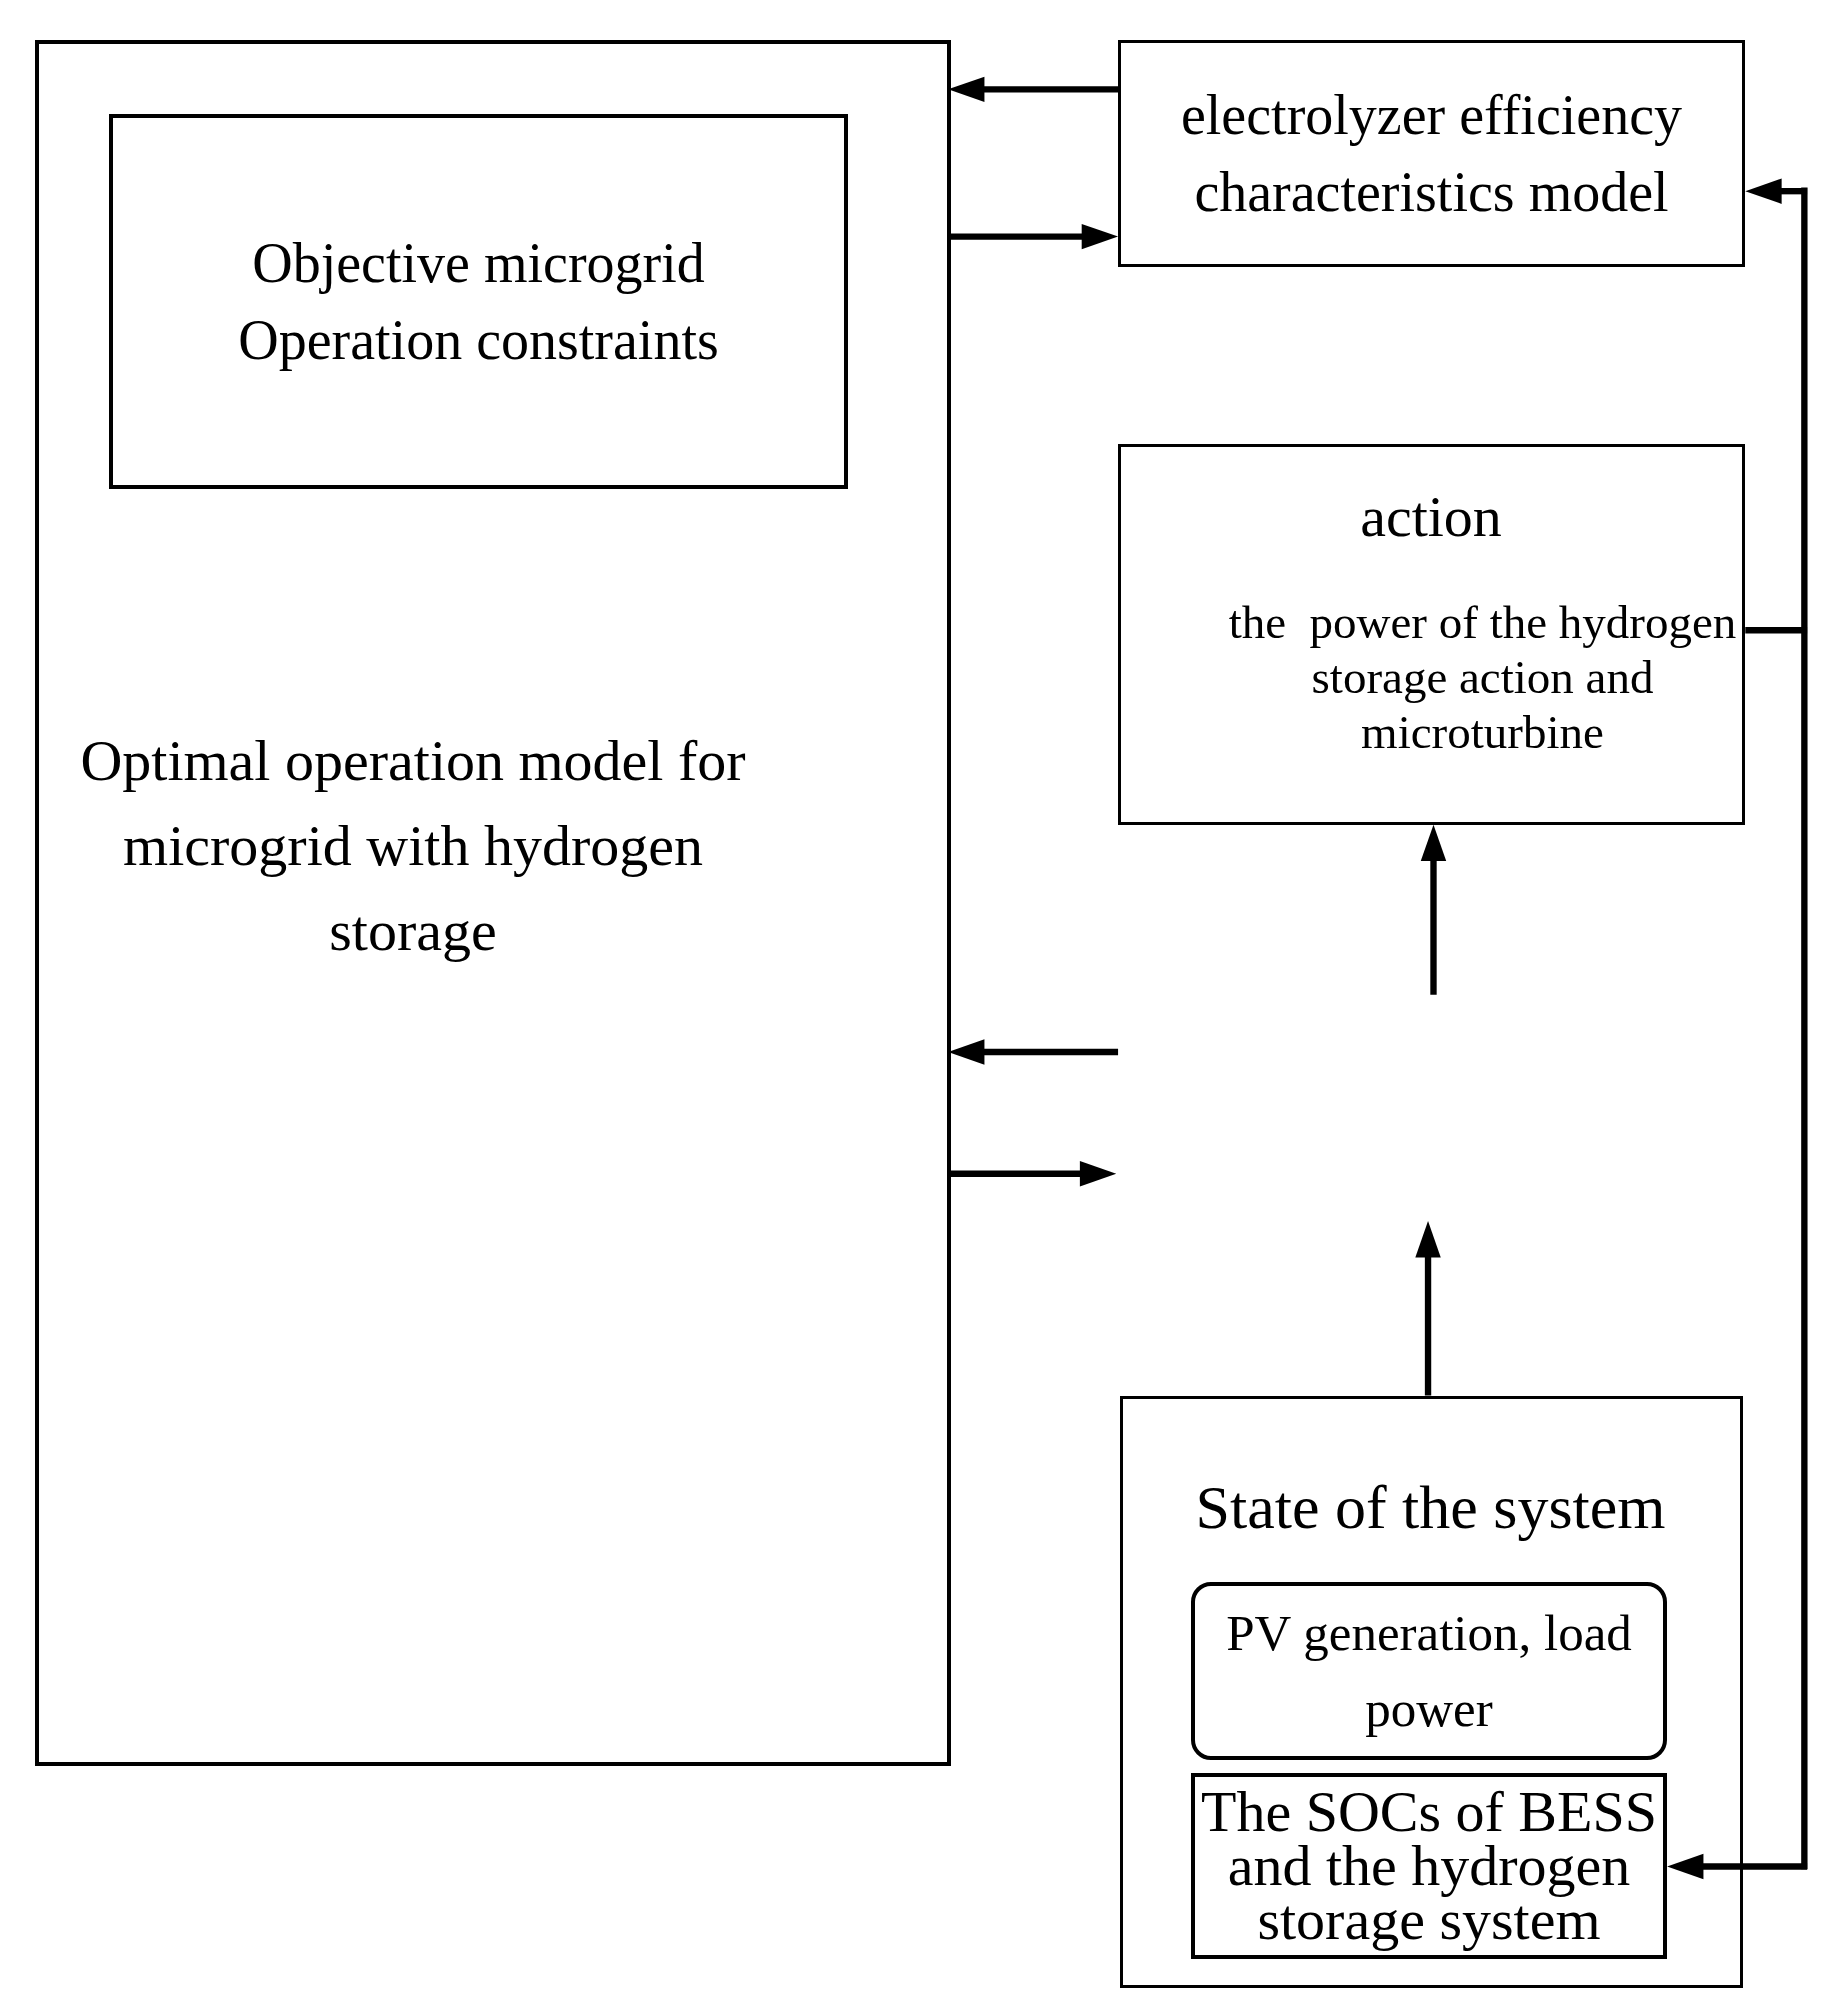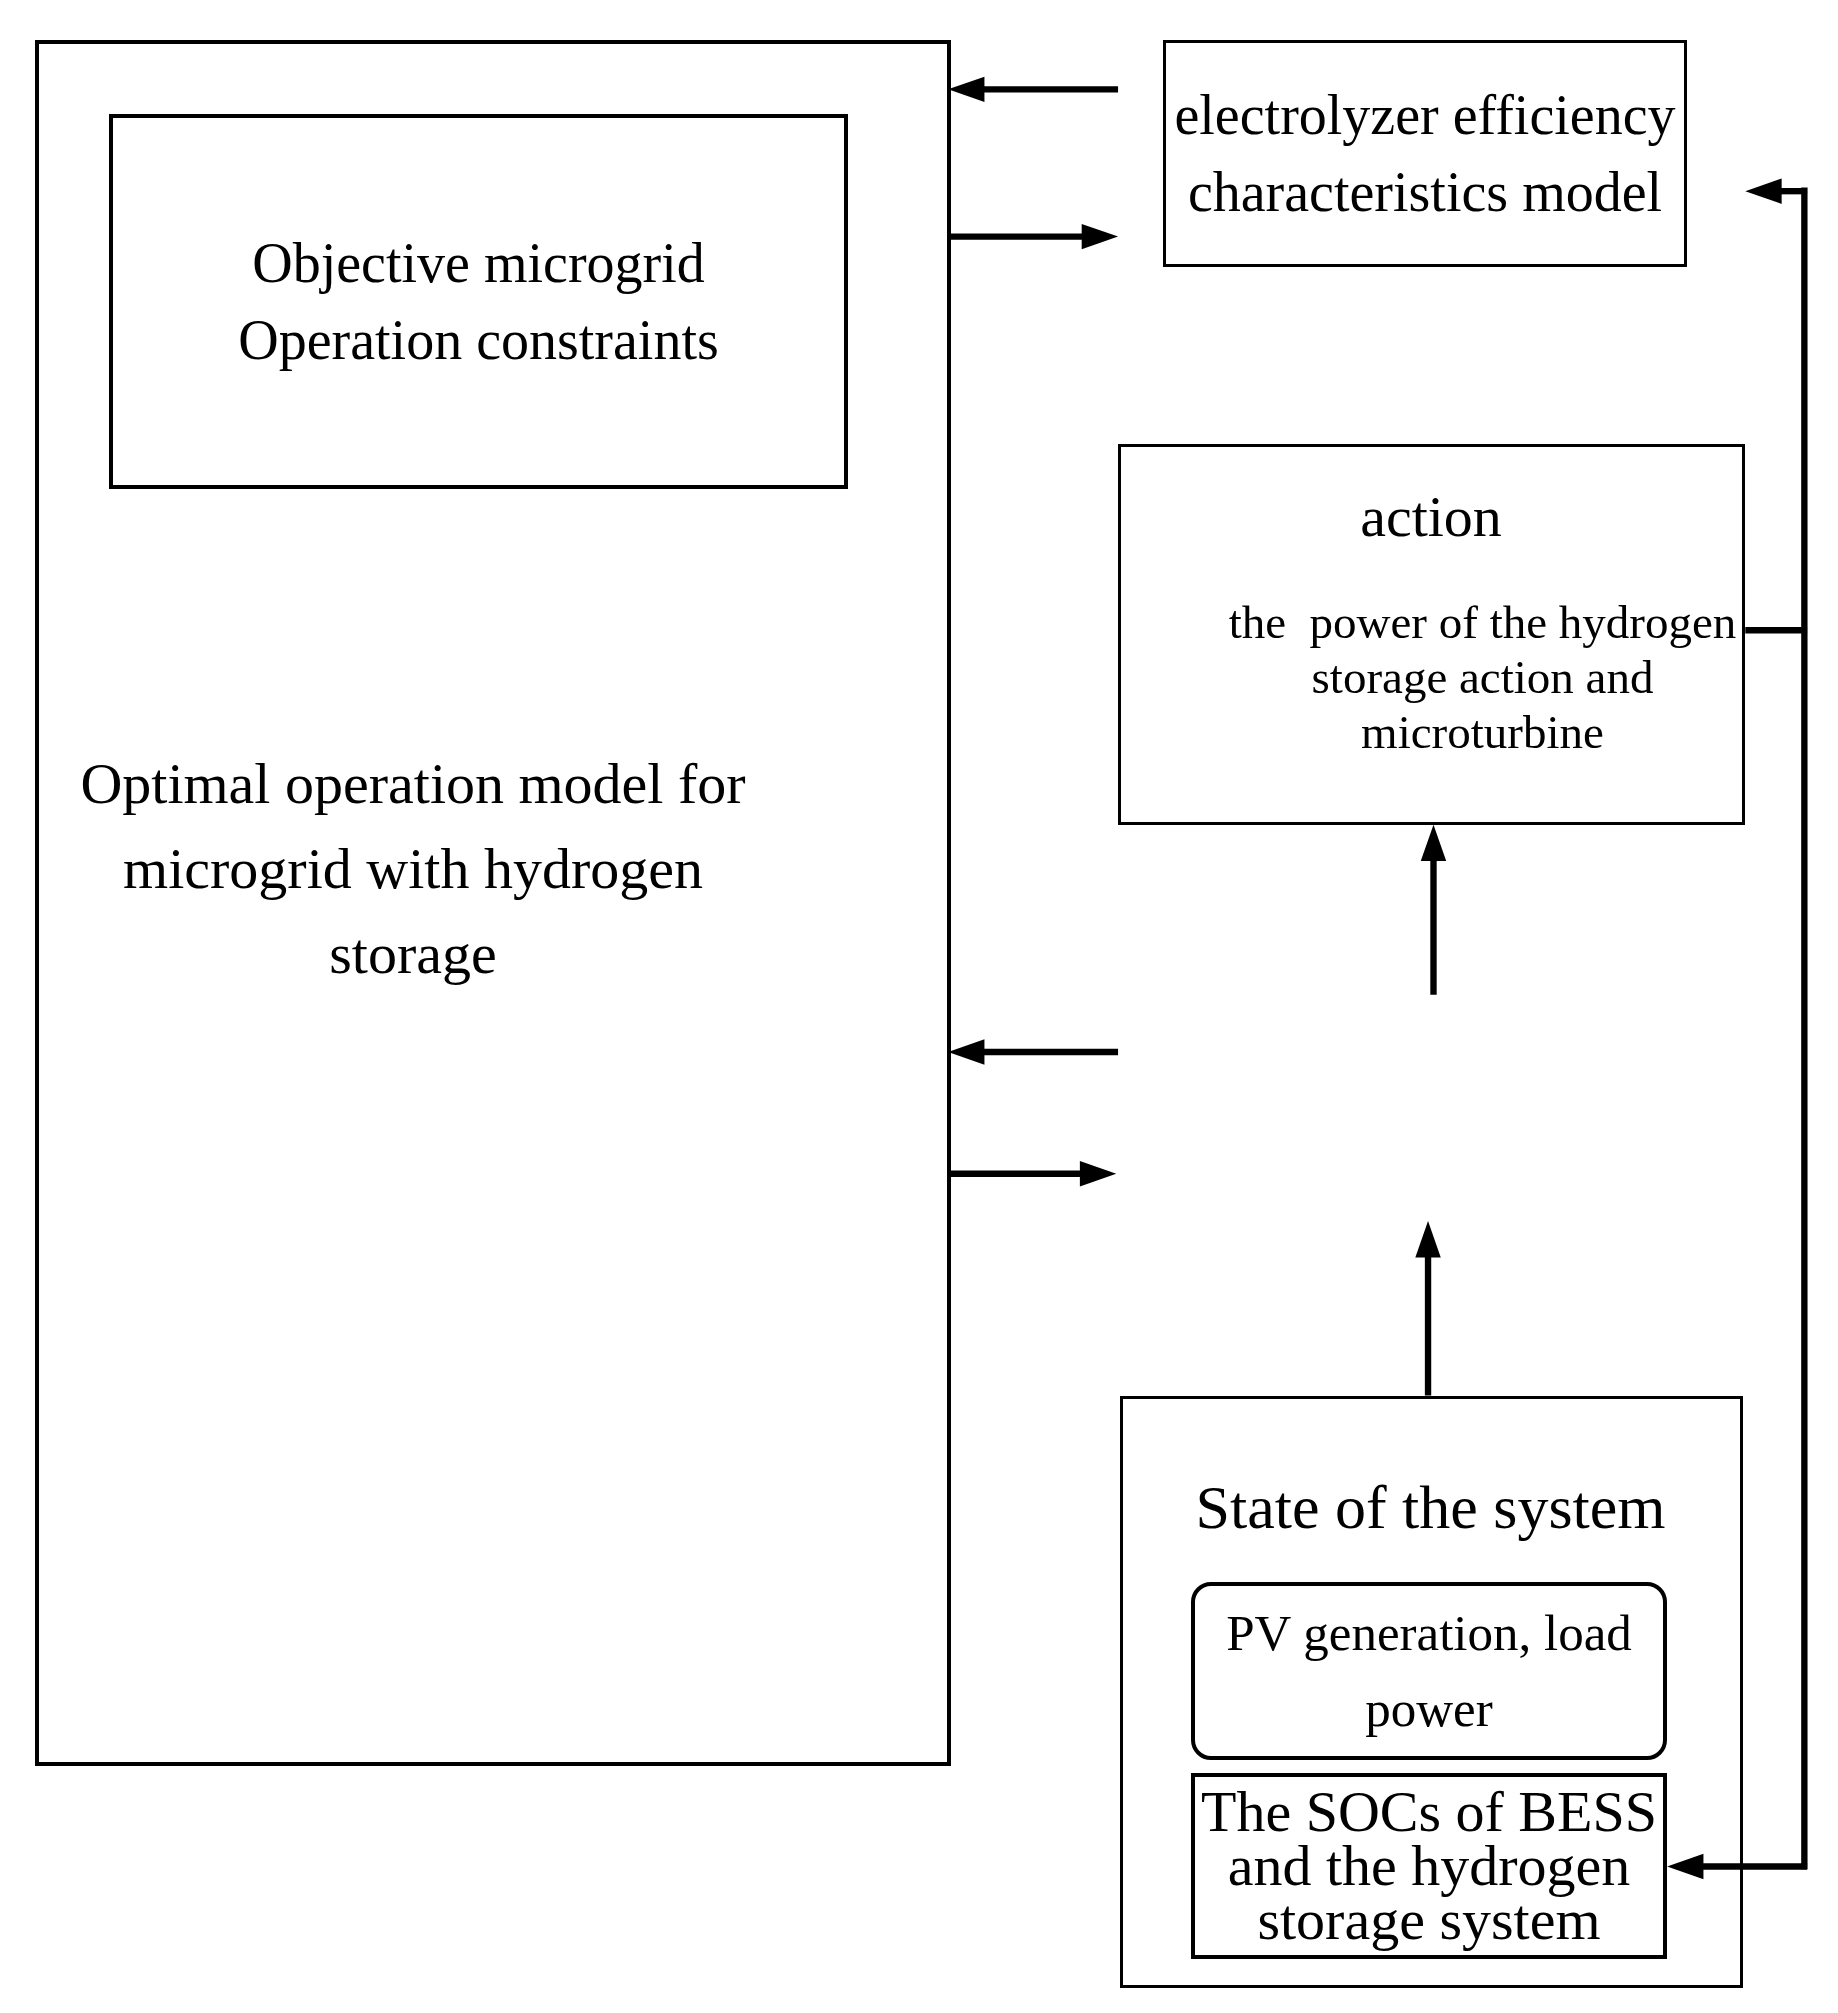--- a/index.html
+++ b/index.html
@@ -56,27 +56,27 @@
 
 <div id="canvas">
 
   <div class="box b5" style="left:35px; top:40px; width:916px; height:1726px;"></div>
 
   <div class="box b5 center-flex" style="left:109px; top:114px; width:739px; height:375px;">
     <div class="line f62">Objective microgrid</div>
     <div class="line f62">Operation constraints</div>
   </div>
 
-  <div class="abs-label" style="left:35px; top:741px; width:756px;">
+  <div class="abs-label" style="left:35px; top:718px; width:756px;">
     <div class="line f64">Optimal operation model for</div>
     <div class="line f64">microgrid with hydrogen</div>
     <div class="line f64">storage</div>
   </div>
 
-  <div class="box b4 center-flex" style="left:1163px; top:40px; width:524px; height:227px;">
+  <div class="box b4 center-flex" style="left:1118px; top:40px; width:627px; height:227px;">
     <div class="line f62">electrolyzer efficiency</div>
     <div class="line f62">characteristics model</div>
   </div>
 
   <div class="box b4" style="left:1118px; top:444px; width:627px; height:381px;padding-left:40px;">
     <div class="abs-label f64 line" style="left:0; top:38px; width:620px; line-height:64px;">action</div>
     <div class="abs-label" style="left:0; top:148px; width:723px;">
       <div class="line f52">the  power of the hydrogen</div>
       <div class="line f52">storage action and</div>
       <div class="line f52">microturbine</div>

